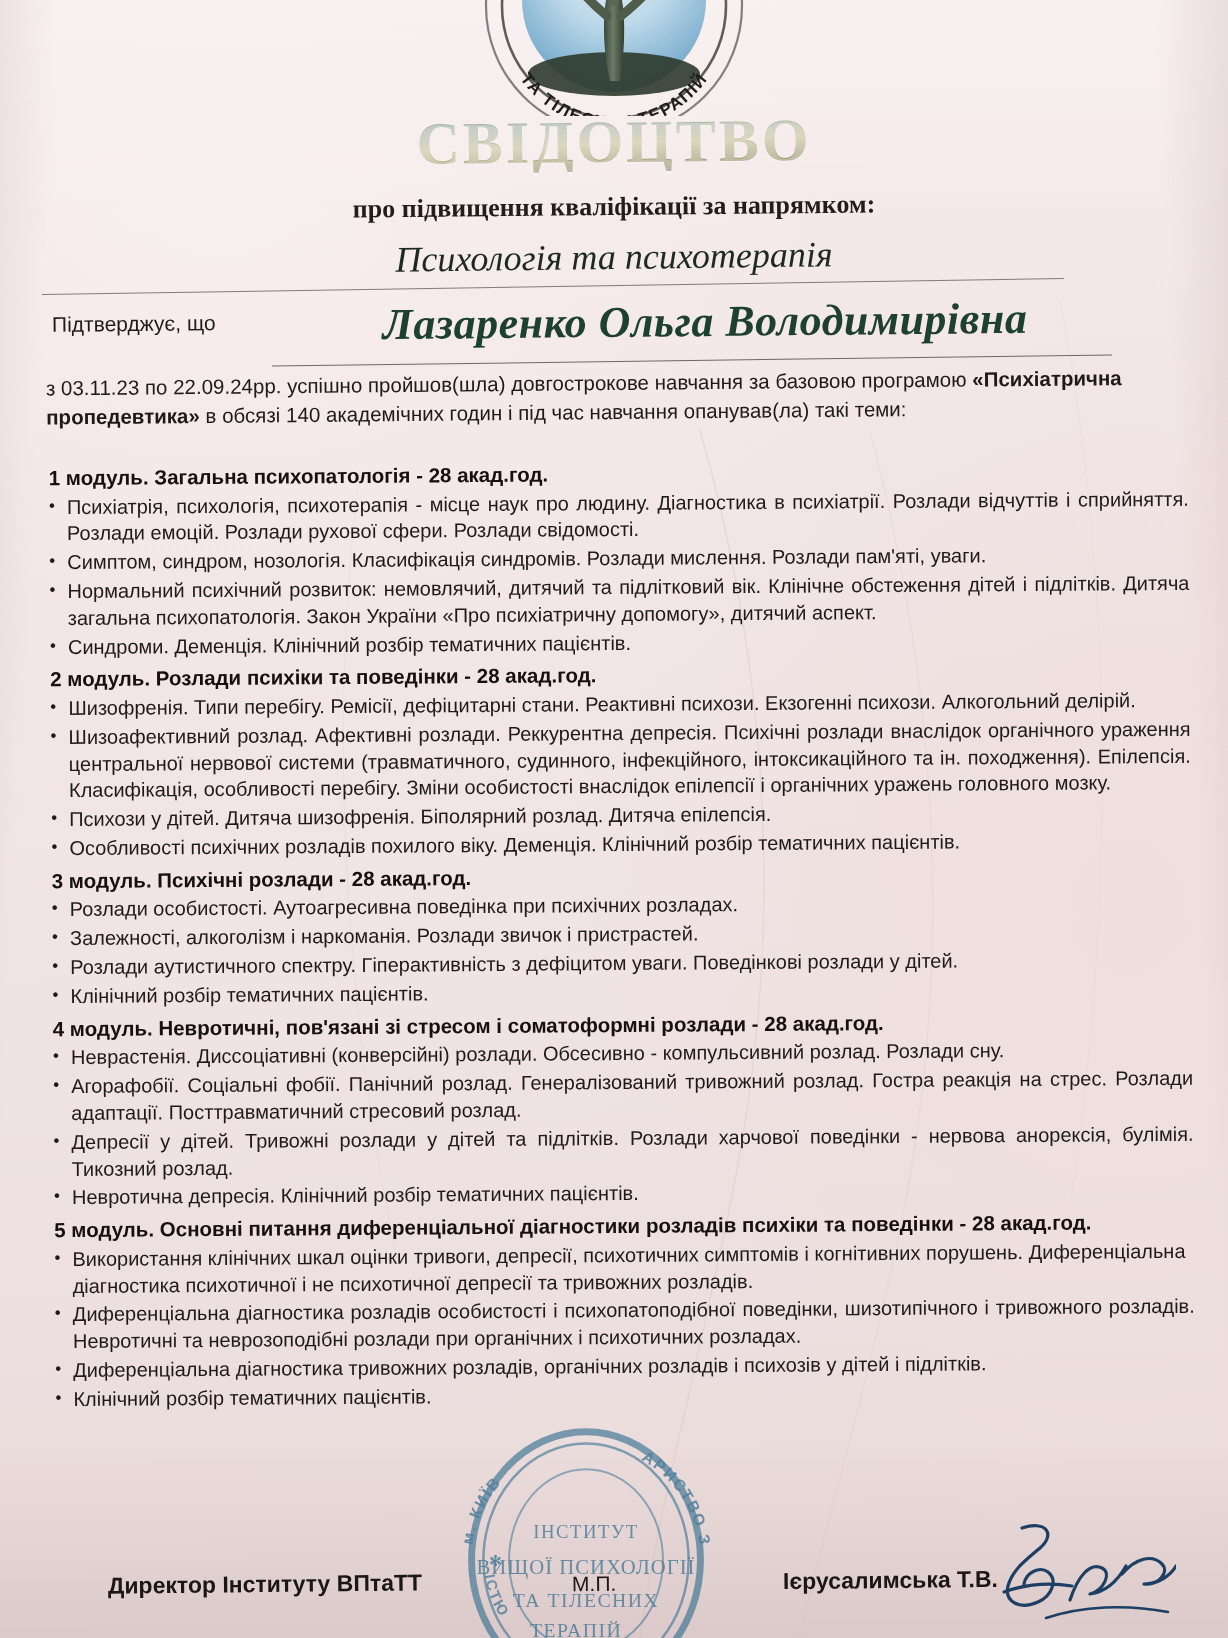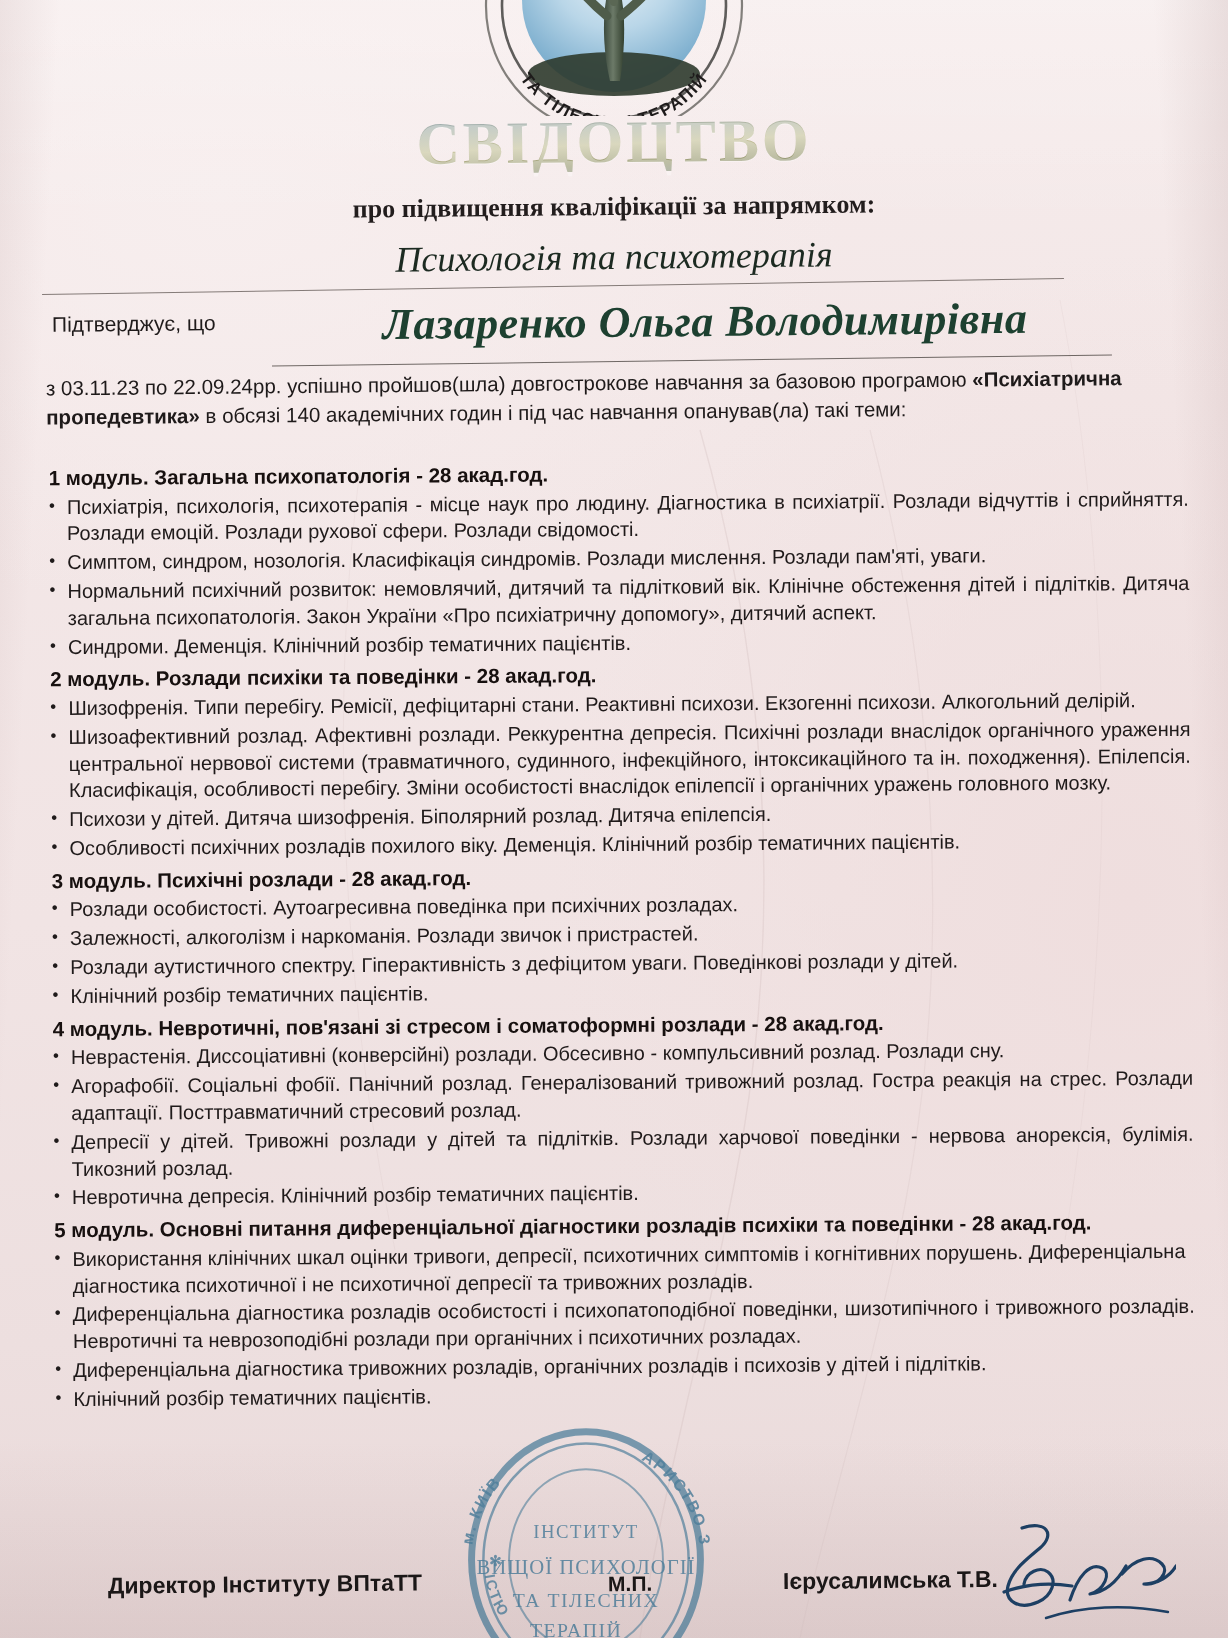--- a/index.html
+++ b/index.html
@@ -190,24 +190,24 @@
     position: absolute;
     left: 108px;
     bottom: 40px;
     font-size: 23px;
     font-weight: 600;
     color: #1b1717;
     transform: rotate(-0.6deg);
   }
   .footer-mp {
     position: absolute;
-    left: 608px;
+    left: 572px;
     bottom: 42px;
     font-size: 21px;
-    font-weight: 700;
+    font-weight: 400;
     color: #1b1717;
     transform: rotate(-0.6deg);
   }
   .footer-right {
     position: absolute;
     right: 230px;
     bottom: 44px;
     font-size: 23px;
     font-weight: 600;
     color: #1b1717;

